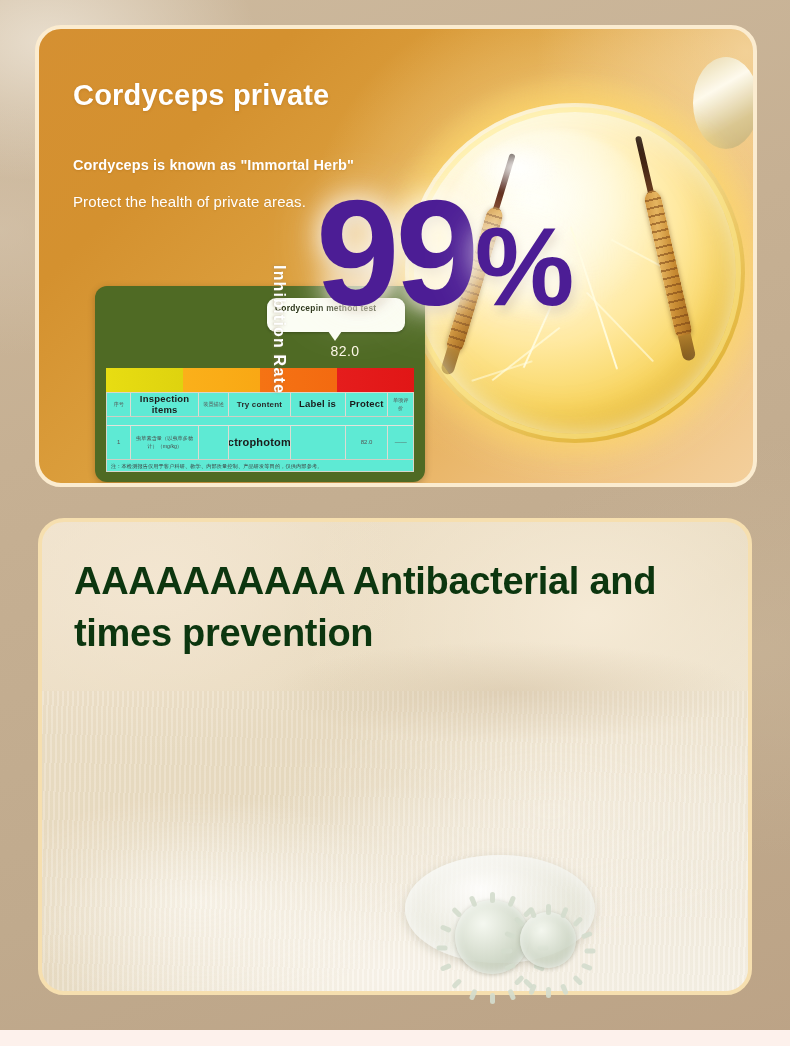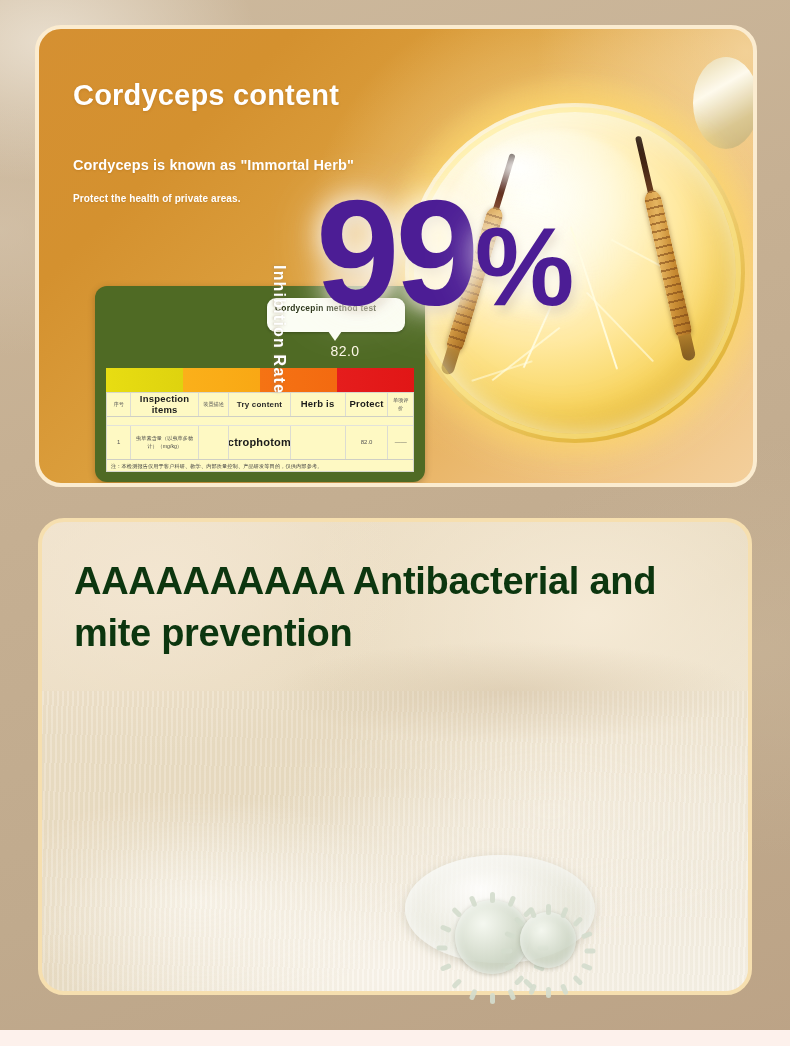--- a/index.html
+++ b/index.html
@@ -50,21 +50,21 @@
     color:#ffffff;font-size:29px;font-weight:bold;letter-spacing:.2px;
     text-shadow:0 1px 3px rgba(140,80,10,.25);
   }
   .c1-sub1{
     position:absolute;left:34px;top:128px;
     color:#ffffff;font-size:14.5px;font-weight:bold;letter-spacing:.1px;
     text-shadow:0 1px 2px rgba(140,80,10,.22);
   }
   .c1-sub2{
     position:absolute;left:34px;top:164px;
-    color:#ffffff;font-size:10px;font-weight:bold;letter-spacing:.1px;
+    color:#ffffff;font-size:15px;font-weight:normal;letter-spacing:.1px;
     text-shadow:0 1px 2px rgba(140,80,10,.22);
   }
 
   
   #sphere-wrap{
     position:absolute;left:366px;top:74px;width:340px;height:340px;
   }
   #sphere-glow{
     position:absolute;inset:-26px;border-radius:50%;
     background:radial-gradient(circle at 50% 48%, rgba(255,243,190,.85) 0%, rgba(255,224,120,.45) 52%, rgba(255,205,70,0) 72%);
@@ -143,21 +143,21 @@
     position:absolute;left:200px;top:57px;width:100px;text-align:center;
     color:#fdf8e8;font-size:14px;letter-spacing:.4px;
   }
   #bar{
     position:absolute;left:11px;top:82px;width:308px;height:24px;display:flex;
   }
   #bar>i{display:block;height:100%;flex:1;}
 
   #table{
     position:absolute;left:11px;top:106px;width:308px;height:80px;
-    background:#fef9c3;
+    background:#5eead4;
     border:1px solid #d7d7cc;box-sizing:border-box;
     font-size:6.5px;color:#2e2e2e;
   }
   .trow{display:flex;width:100%;box-sizing:border-box;}
   .thead{height:24px;border-bottom:1px solid #cfcfc4;}
   .tbody{height:34px;border-bottom:1px solid #cfcfc4;}
   .tcell{
     display:flex;align-items:center;justify-content:center;text-align:center;
     border-right:1px solid #dcdcd2;box-sizing:border-box;padding:1px 2px;
     overflow:hidden;line-height:1.15;
@@ -276,21 +276,21 @@
       <div class="worm" id="worm2">
         <div class="stalk"></div>
           <div class="body"></div>
           <div class="tip"></div>
       </div>
       <div id="sphere-rim"></div>
       <div id="sphere-hl"></div>
     </div>
   </div>
 
-  <div class="c1-title">Cordyceps content</div>
+  <div class="c1-title">Cordyceps private</div>
   <div class="c1-sub1">Cordyceps is known as "Immortal Herb"</div>
   <div class="c1-sub2">Protect the health of private areas.</div>
 
   <div id="report">
     <div id="bubble">
       <div class="btxt">Cordycepin method test</div>
     </div>
     <div id="bubble-tail"></div>
     <div id="score">82.0</div>
 
@@ -300,21 +300,21 @@
       <i style="background:linear-gradient(90deg,#f57314,#f36a10);"></i>
       <i style="background:linear-gradient(90deg,#e51d1d,#e11616);"></i>
     </div>
 
     <div id="table">
       <div class="trow thead">
         <div class="tcell w1 hcn">序号</div>
         <div class="tcell w2 hbig">Inspection items</div>
         <div class="tcell w3 hcn">装置描述</div>
         <div class="tcell w4 hmid">Try content</div>
-        <div class="tcell w5 hbig">Herb is</div>
+        <div class="tcell w5 hbig">Label is</div>
         <div class="tcell w6 hbig">Protect</div>
         <div class="tcell w7 hcn">单项评价</div>
       </div>
       <div id="table-blank"></div>
       <div class="trow tbody">
         <div class="tcell w1 csmall">1</div>
         <div class="tcell w2 ccn">虫草素含量（以虫草多糖计）（mg/kg）</div>
         <div class="tcell w3 csmall"></div>
         <div class="tcell w4 cbig">Spectrophotometry</div>
         <div class="tcell w5 csmall"></div>
@@ -322,21 +322,21 @@
         <div class="tcell w7 csmall">——</div>
       </div>
       <div class="tnote">注：本检测报告仅用于客户科研、教学、内部质量控制、产品研发等目的，仅供内部参考。</div>
     </div>
   </div>
 </div>
 
 <div id="card2">
   <div id="c2-fabric"></div>
   <div id="c2-shadow"></div>
-  <div class="c2-title">AAAAAAAAAA Antibacterial and mite prevention</div>
+  <div class="c2-title">AAAAAAAAAA Antibacterial and times prevention</div>
 </div>
 
 <div id="inhib">Inhibition Rate</div>
 
 <div id="bignum">
   <span>99</span><span class="pct">%</span>
 </div>
 
 <div id="droplet"></div>
 <div class="virus" id="virus1">

